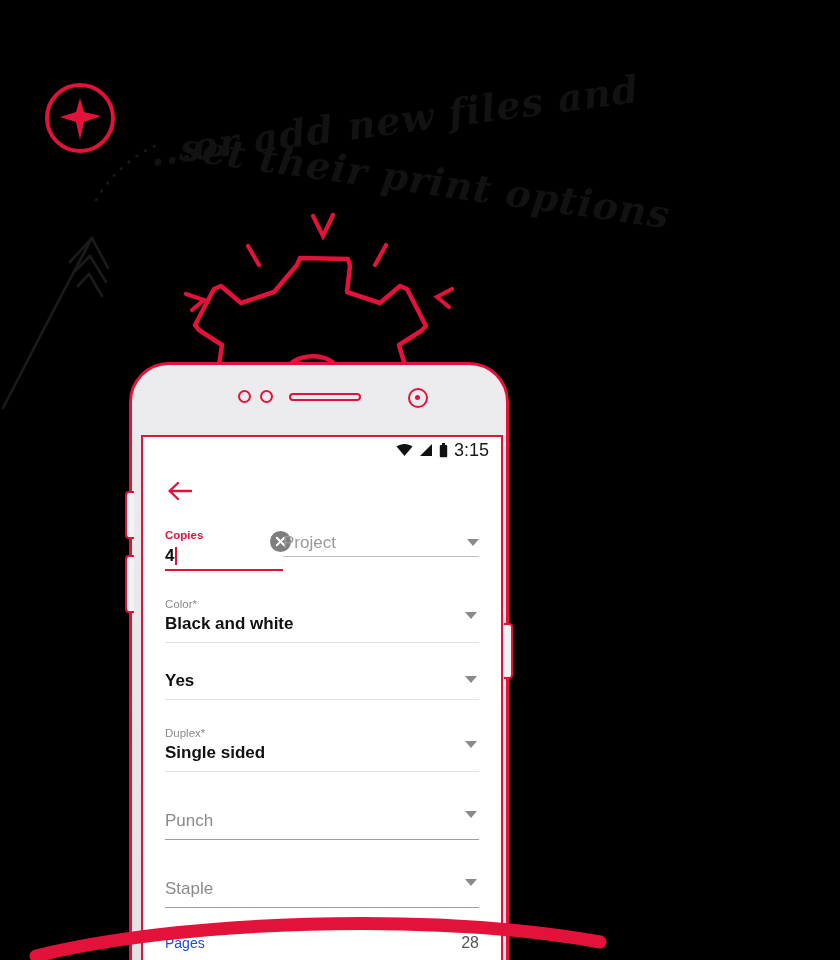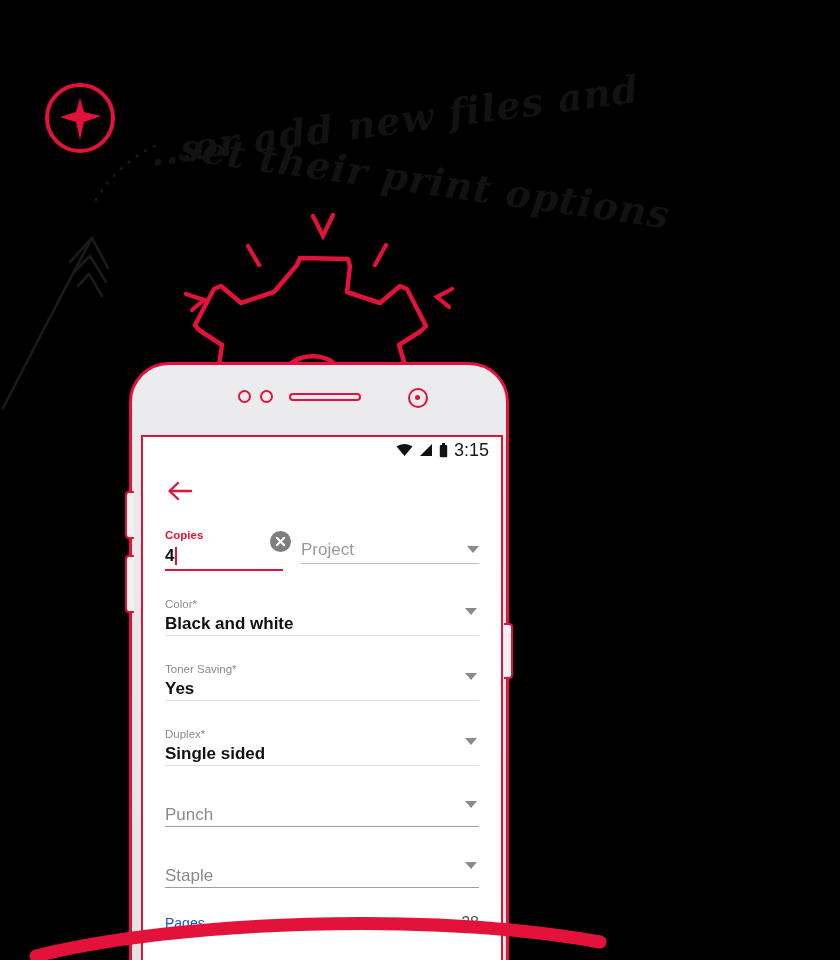--- a/index.html
+++ b/index.html
@@ -151,22 +151,21 @@
     letter-spacing: -0.2px;
   }
 
   
   #form {
     padding: 10px 22px 0 22px;
   }
 
   .field-row-top {
     display: flex;
-    gap: 18px;
-    align-items: center;
+    align-items: flex-start;
     margin-bottom: 16px;
   }
 
   
   #copies-field {
     position: relative;
     width: 118px;
   }
   #copies-label {
     font-size: 11.5px;
@@ -217,20 +216,21 @@
   }
   #project-value {
     font-size: 17px;
     color: #9a9a9a;
   }
 
   
   .select-row {
     position: relative;
     padding-top: 11px;
+    padding-bottom: 7px;
     border-bottom: 1.5px solid #e0e0e0;
     margin-bottom: 16px;
   }
   .select-row + .select-row { margin-top: 6px; }
   .select-label {
     font-size: 11.5px;
     color: #8a8a8a;
     margin-bottom: 3px;
   }
   .select-value {
@@ -391,21 +391,20 @@
           </div>
         </div>
 
         <div class="select-row">
           <div class="select-label">Color*</div>
           <div class="select-value">Black and white</div>
           <span class="caret"></span>
         </div>
 
         <div class="select-row">
-          <div class="select-label">Toner Saving*</div>
           <div class="select-value">Yes</div>
           <span class="caret"></span>
         </div>
 
         <div class="select-row">
           <div class="select-label">Duplex*</div>
           <div class="select-value">Single sided</div>
           <span class="caret"></span>
         </div>
 

